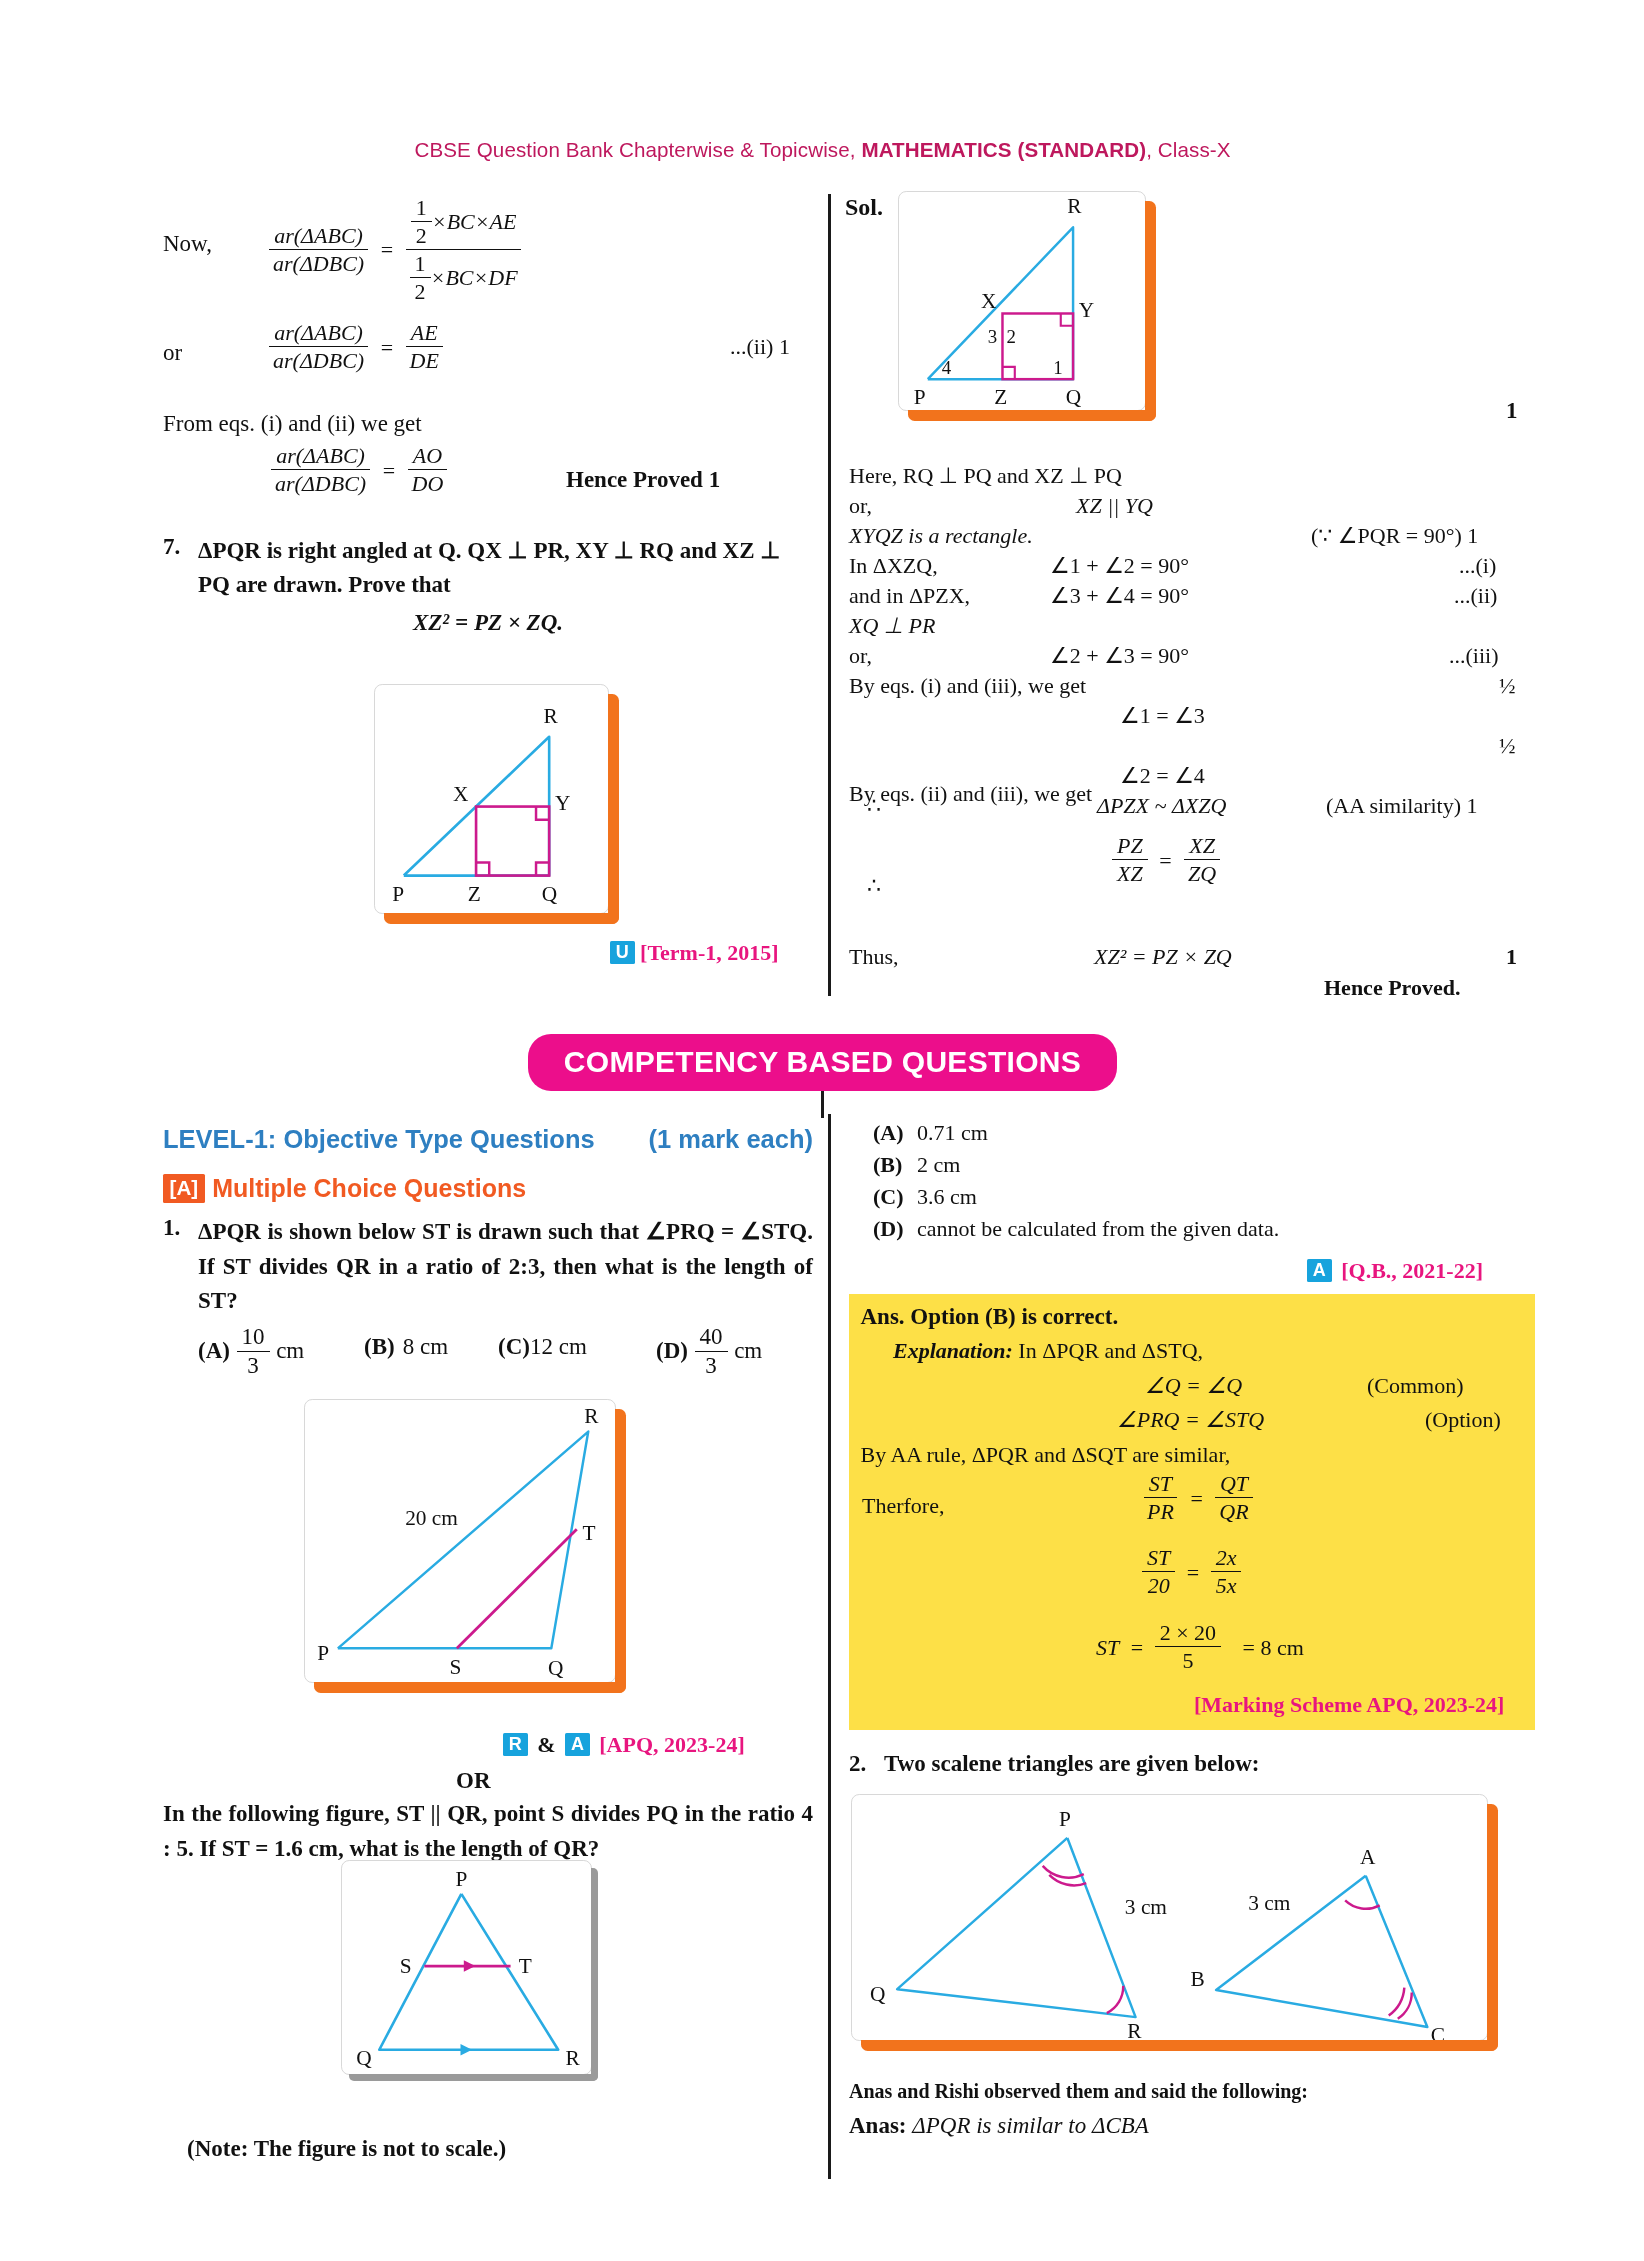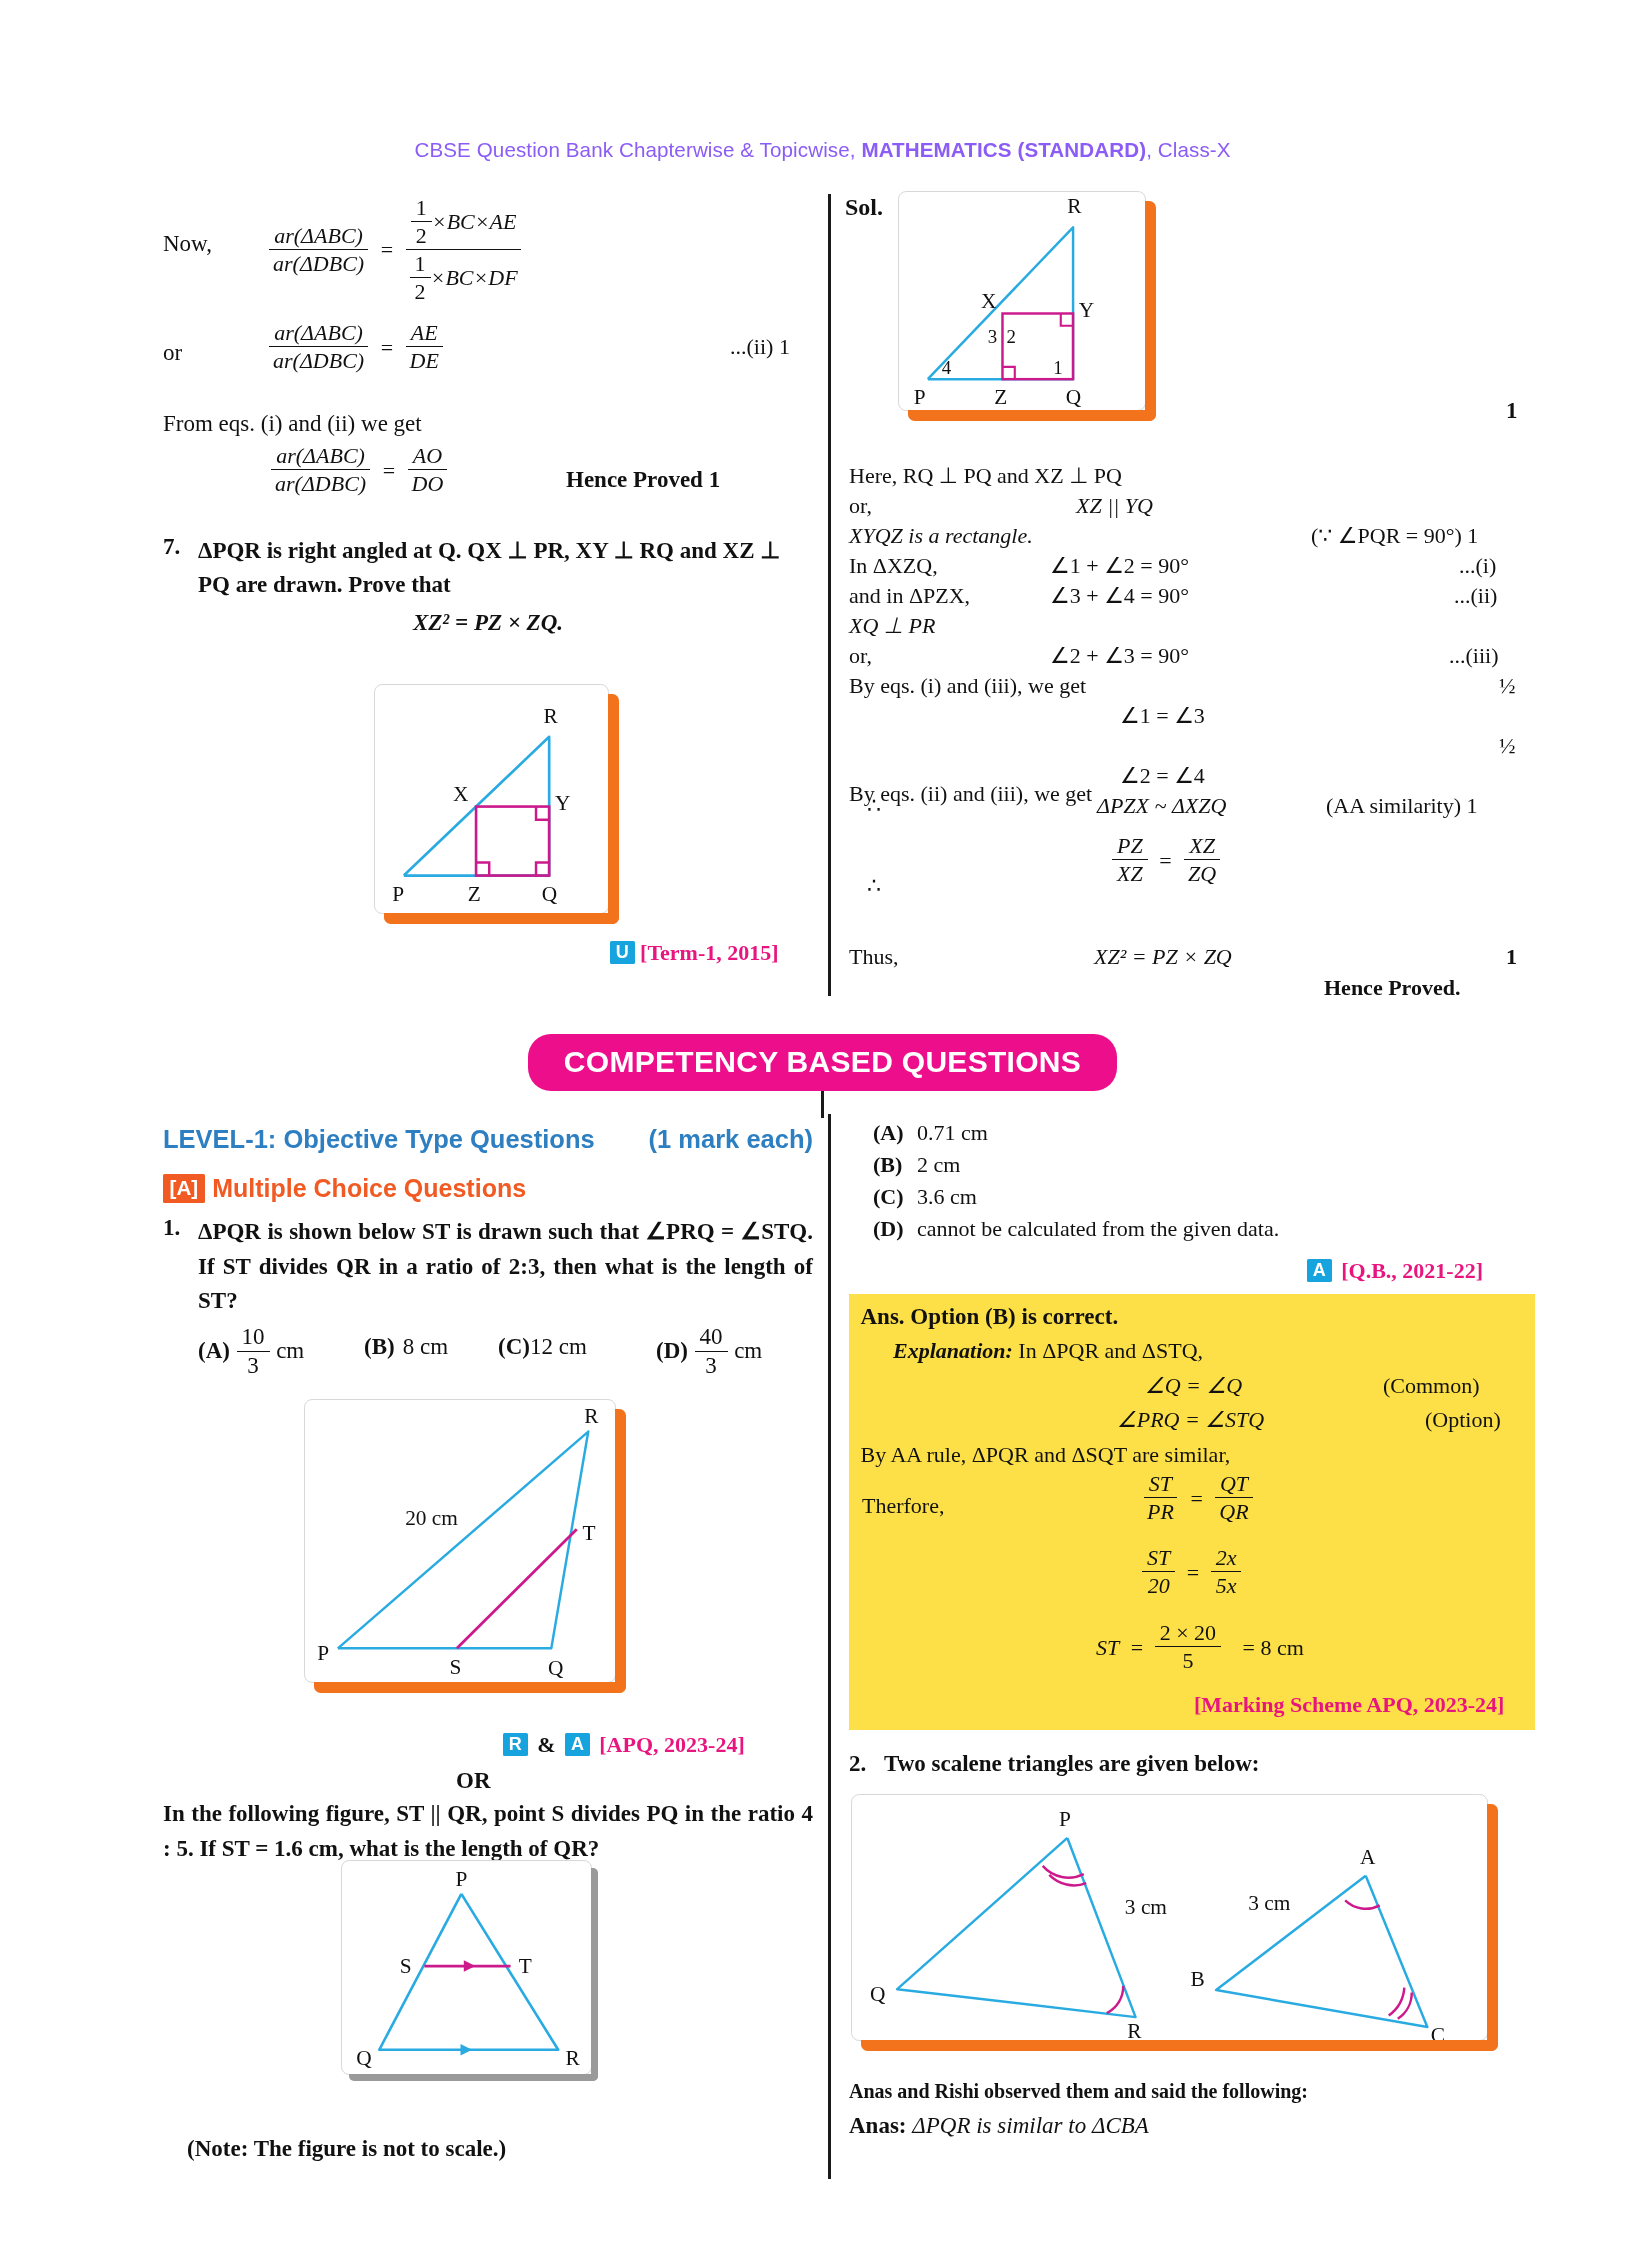--- a/index.html
+++ b/index.html
@@ -14,21 +14,21 @@
   }
   .page { position:absolute; inset:0; }
 
   
   .hdr {
     position:absolute; top:138px; left:0; width:1645px;
     text-align:center;
     font-family:"Liberation Sans", sans-serif;
     font-size:20.6px;
     letter-spacing:0.1px;
-    color:#8b5cf6;
+    color:#be185d;
   }
   .hdr b { font-weight:700; }
 
   
   .col-left  { position:absolute; left:163px;  top:189px; width:650px; }
   .col-right { position:absolute; left:849px; top:189px; width:682px; }
   .divider {
     position:absolute; left:828px; top:194px;
     width:3.3px; height:802px; background:#1a1a1a;
   }
@@ -451,21 +451,21 @@
   </div>
 
   <div class="greypanel" style="left:849px; top:1294px; width:686px; height:436px;">
     <div class="at bd" style="left:11.5px; top:10px; font-size:23px;">Ans. Option (B) is correct.</div>
 
     <div class="at" style="left:44px; top:44px;">
       <span class="it bd">Explanation:</span><span> In ΔPQR and ΔSTQ,</span>
     </div>
 
     <div class="at it" style="left:296px; top:79px;">∠Q = ∠Q</div>
-    <div class="at" style="left:534px; top:79px;">(Common)</div>
+    <div class="at" style="left:518px; top:79px;">(Common)</div>
 
     <div class="at it" style="left:268px; top:113px;">∠PRQ = ∠STQ</div>
     <div class="at" style="left:576px; top:113px;">(Option)</div>
 
     <div class="at" style="left:11.5px; top:148px;">By AA rule, ΔPQR and ΔSQT are similar,</div>
 
     <div class="at" style="left:13px; top:199px;">Therfore,</div>
     <div style="position:absolute; left:293px; top:178px; display:flex; align-items:center;" class="mt">
       <span class="frac it">
         <span class="num">ST</span>

